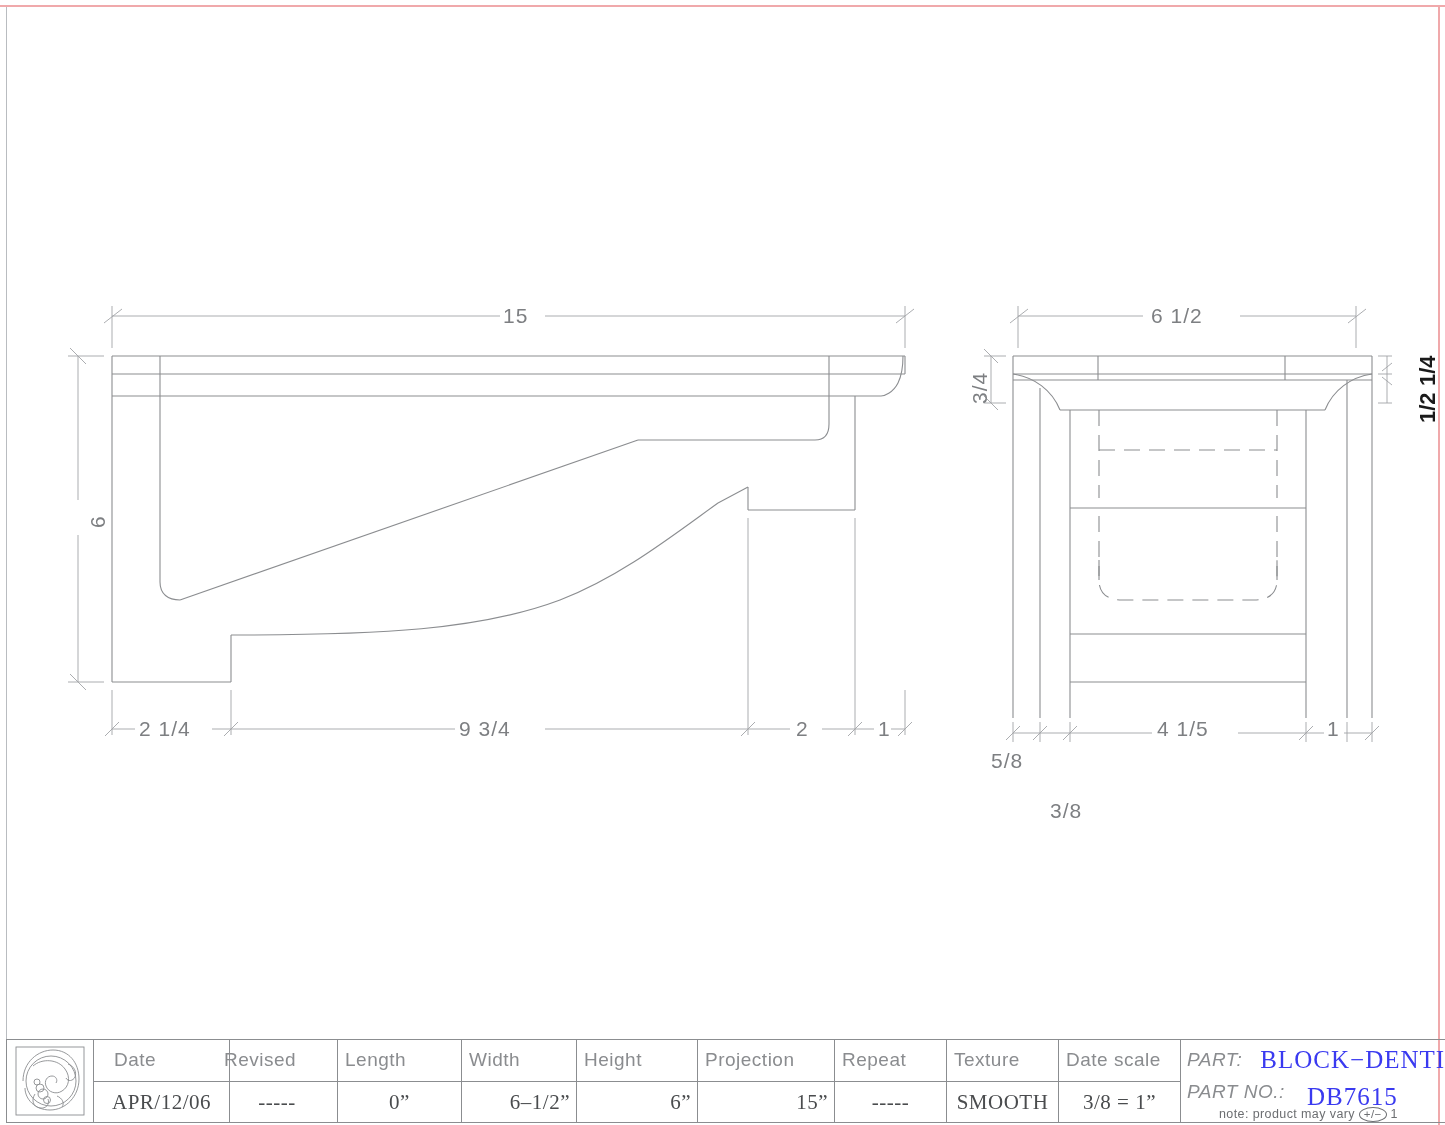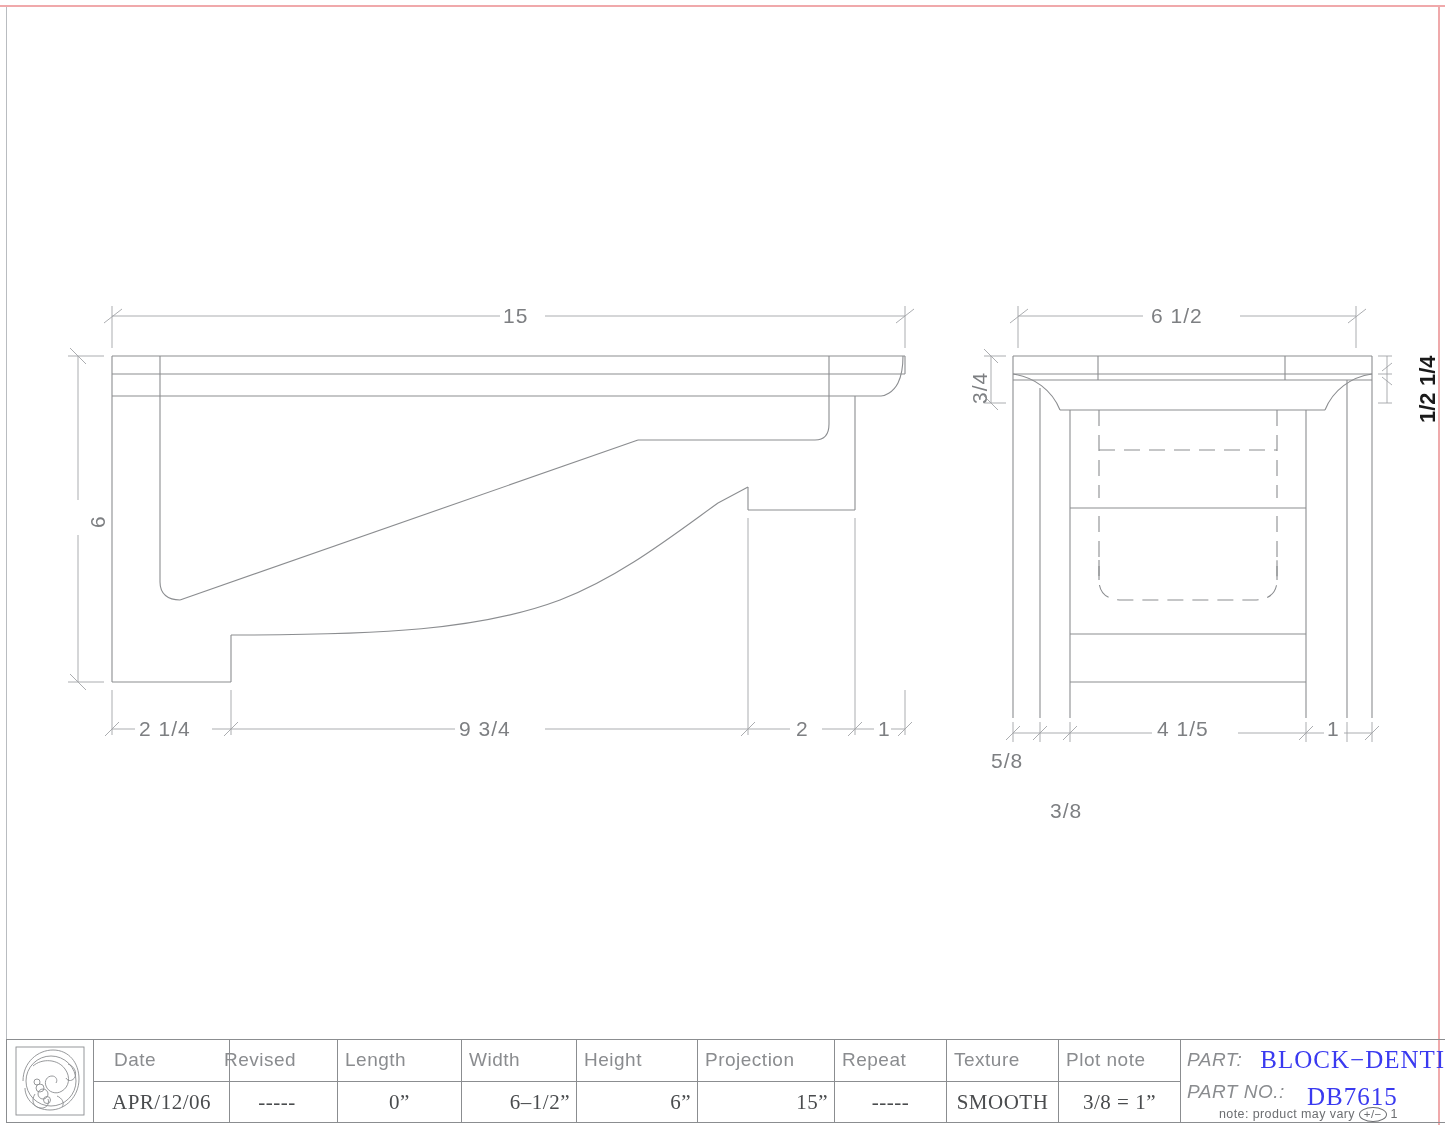--- a/index.html
+++ b/index.html
@@ -264,21 +264,21 @@
 
     <div class="tb-row top">
       <div class="tb-cell hdr" style="left:101px;width:123px;">Date</div>
       <div class="tb-cell hdr" style="left:211px;width:121px;">Revised</div>
       <div class="tb-cell hdr" style="left:332px;width:124px;">Length</div>
       <div class="tb-cell hdr" style="left:456px;width:115px;">Width</div>
       <div class="tb-cell hdr" style="left:571px;width:121px;">Height</div>
       <div class="tb-cell hdr" style="left:692px;width:137px;">Projection</div>
       <div class="tb-cell hdr" style="left:829px;width:112px;">Repeat</div>
       <div class="tb-cell hdr" style="left:941px;width:112px;">Texture</div>
-      <div class="tb-cell hdr" style="left:1053px;width:122px;">Plot note</div>
+      <div class="tb-cell hdr" style="left:1053px;width:122px;">Date scale</div>
     </div>
 
     <div class="tb-row bot">
       <div class="tb-cell val left" style="left:88px;width:123px;">APR/12/06</div>
       <div class="tb-cell val center" style="left:211px;width:121px;">-----</div>
       <div class="tb-cell val center" style="left:332px;width:124px;">0”</div>
       <div class="tb-cell val right" style="left:456px;width:115px;">6–1/2”</div>
       <div class="tb-cell val right" style="left:571px;width:121px;">6”</div>
       <div class="tb-cell val right" style="left:692px;width:137px;">15”</div>
       <div class="tb-cell val center" style="left:829px;width:112px;">-----</div>

